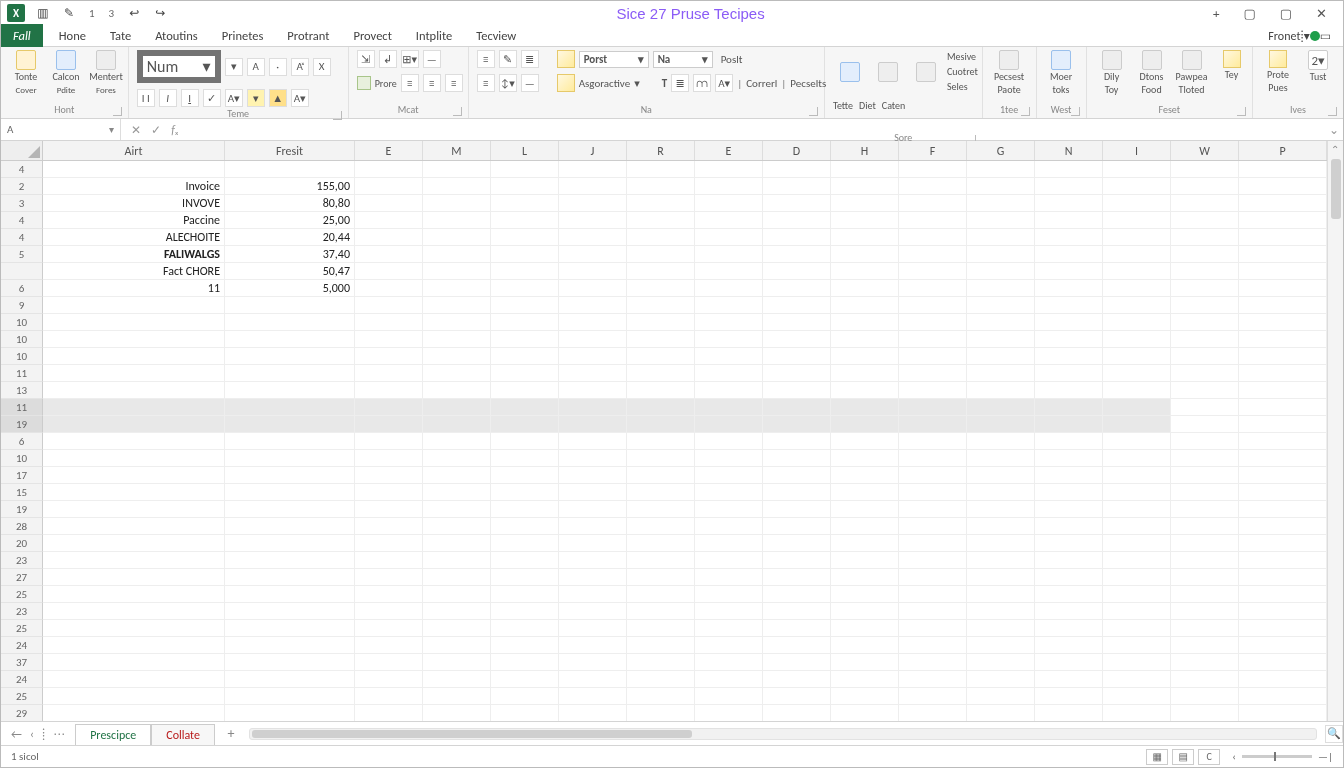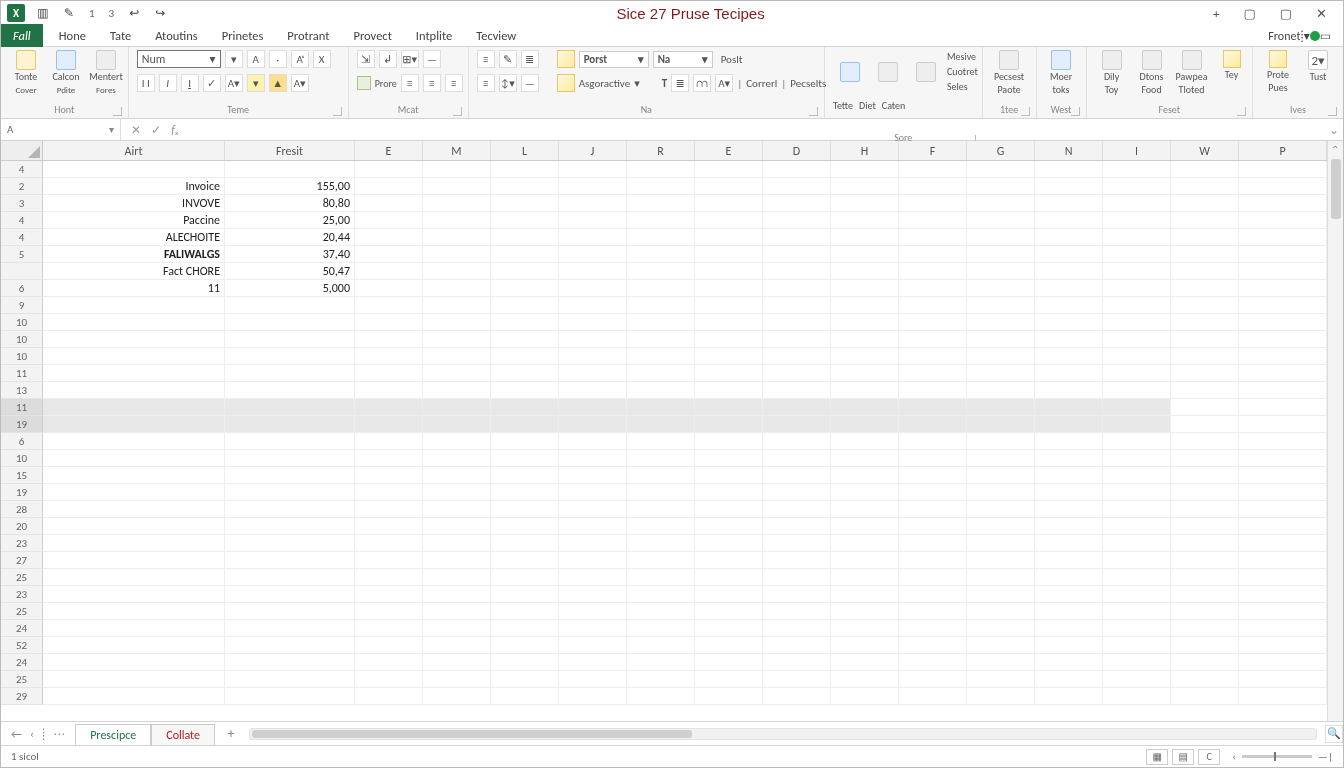--- a/index.html
+++ b/index.html
@@ -5,21 +5,21 @@
   * { box-sizing: border-box; margin: 0; padding: 0; }
   html, body { width: 1344px; height: 768px; font-family: "Segoe UI", Calibri, Arial, sans-serif; font-size: 12px; color: #333; background: #fff; overflow: hidden; }
   body { display: flex; flex-direction: column; border: 1px solid #bbb; }
 
   
   .titlebar { height: 24px; display: flex; align-items: center; background: #fff; }
   .titlebar .qat { display: flex; align-items: center; gap: 10px; padding-left: 6px; }
   .qat-icon { width: 16px; height: 16px; display: inline-flex; align-items: center; justify-content: center; font-size: 12px; color: #444; }
   .qat-num { font-size: 11px; color: #666; margin: 0 2px; }
   .app-icon { width: 18px; height: 18px; background: #217346; color: #fff; display: flex; align-items: center; justify-content: center; font-size: 11px; font-weight: bold; border-radius: 2px; }
-  .title-center { flex: 1; text-align: center; font-size: 15px; color: #7f1d1d; font-family: "Segoe UI Light", "Segoe UI", sans-serif; }
+  .title-center { flex: 1; text-align: center; font-size: 15px; color: #8b5cf6; font-family: "Segoe UI Light", "Segoe UI", sans-serif; }
   .win-controls { display: flex; align-items: center; gap: 24px; padding-right: 16px; color: #555; font-size: 13px; }
 
   
   .tabs { height: 22px; display: flex; align-items: center; padding-left: 0; background: #fff; border-bottom: 1px solid #d4d4d4; }
   .tab { padding: 3px 12px; font-size: 12.5px; color: #444; cursor: pointer; }
   .tab.file { background: #217346; color: #fff; font-style: italic; margin-right: 4px; padding-top:4px; padding-bottom:4px;}
   .tabs .spacer { flex: 1; }
   .tabs .right-tab { font-size: 12px; color: #444; padding-right: 12px; display:flex; align-items:center; gap:0;}
   .dot-green{width:10px;height:10px;border-radius:50%;background:#1e9e4a;display:inline-block;}
 
@@ -29,21 +29,21 @@
   .rgroup .body { display: flex; gap: 6px; align-items: flex-start; flex:1;}
   .rgroup .label { text-align: center; font-size: 10px; color: #888; padding-bottom: 2px; position:relative;}
   .rgroup .label::after{content:"";position:absolute;right:-2px;bottom:2px;width:8px;height:8px;border:1px solid #bbb;border-top:none;border-left:none;}
   .vbtn { display: flex; flex-direction: column; align-items: center; gap: 2px; min-width: 34px; }
   .vbtn .ic { width: 20px; height: 20px; background: #fff3d4; border: 1px solid #e6c96a; border-radius: 2px; }
   .vbtn.blue .ic{background:#e3eefc;border-color:#9ac0ec;}
   .vbtn.gray .ic{background:#eee;border-color:#ccc;}
   .vbtn .lbl { font-size: 10px; text-align: center; line-height: 1.05; }
   .cluster { display:flex; flex-direction:column; gap:2px;}
   .row { display:flex; gap:4px; align-items:center;}
-  .fontname{border:1px solid #737373;background:#fff;padding:1px 4px;font-size:12px;min-width:84px;display:flex;justify-content:space-between;align-items:center;}
+  .fontname{border:6px solid #737373;background:#fff;padding:1px 4px;font-size:16px;min-width:84px;display:flex;justify-content:space-between;align-items:center;}
   .smallbtn{width:18px;height:18px;border:1px solid #ddd;display:inline-flex;align-items:center;justify-content:center;background:#fff;font-size:11px;color:#555;}
   .dropdown{border:1px solid #ccc;background:#fff;padding:1px 4px;font-size:11px;min-width:70px;display:flex;justify-content:space-between;align-items:center;font-weight:bold;}
   .flagic{width:18px;height:18px;background:linear-gradient(135deg,#fff8e1 0%,#ffeb9c 100%);border:1px solid #e6c96a;}
   .gr-ic{width:14px;height:14px;background:#e8f0dd;border:1px solid #a8c58a;display:inline-block;}
 
   
   .fxbar{height:22px;display:flex;align-items:center;border-bottom:1px solid #d4d4d4;}
   .namebox{width:120px;border-right:1px solid #ddd;height:100%;display:flex;align-items:center;padding:0 6px;font-size:11px;color:#666; position:relative;}
   .namebox::after{content:"▾";position:absolute;right:6px;color:#888;font-size:10px;}
   .fxbtns{display:flex;gap:10px;padding:0 10px;color:#999;font-size:12px;align-items:center;}
@@ -706,20 +706,39 @@
           <div class="cell colstd"></div>
           <div class="cell colstd"></div>
           <div class="cell colstd"></div>
           <div class="cell colstd"></div>
           <div class="cell colstd"></div>
           <div class="cell colstd"></div>
           <div class="cell colstd"></div>
           <div class="cell collast"></div>
         </div>
         <div class="row-g">
+          <div class="rh">17</div>
+          <div class="cell colA r"></div>
+          <div class="cell colB r"></div>
+          <div class="cell colstd"></div>
+          <div class="cell colstd"></div>
+          <div class="cell colstd"></div>
+          <div class="cell colstd"></div>
+          <div class="cell colstd"></div>
+          <div class="cell colstd"></div>
+          <div class="cell colstd"></div>
+          <div class="cell colstd"></div>
+          <div class="cell colstd"></div>
+          <div class="cell colstd"></div>
+          <div class="cell colstd"></div>
+          <div class="cell colstd"></div>
+          <div class="cell colstd"></div>
+          <div class="cell collast"></div>
+        </div>
+        <div class="row-g">
           <div class="rh">15</div>
           <div class="cell colA r"></div>
           <div class="cell colB r"></div>
           <div class="cell colstd"></div>
           <div class="cell colstd"></div>
           <div class="cell colstd"></div>
           <div class="cell colstd"></div>
           <div class="cell colstd"></div>
           <div class="cell colstd"></div>
           <div class="cell colstd"></div>
@@ -896,21 +915,21 @@
           <div class="cell colstd"></div>
           <div class="cell colstd"></div>
           <div class="cell colstd"></div>
           <div class="cell colstd"></div>
           <div class="cell colstd"></div>
           <div class="cell colstd"></div>
           <div class="cell colstd"></div>
           <div class="cell collast"></div>
         </div>
         <div class="row-g">
-          <div class="rh">52</div>
+          <div class="rh">37</div>
           <div class="cell colA r"></div>
           <div class="cell colB r"></div>
           <div class="cell colstd"></div>
           <div class="cell colstd"></div>
           <div class="cell colstd"></div>
           <div class="cell colstd"></div>
           <div class="cell colstd"></div>
           <div class="cell colstd"></div>
           <div class="cell colstd"></div>
           <div class="cell colstd"></div>

